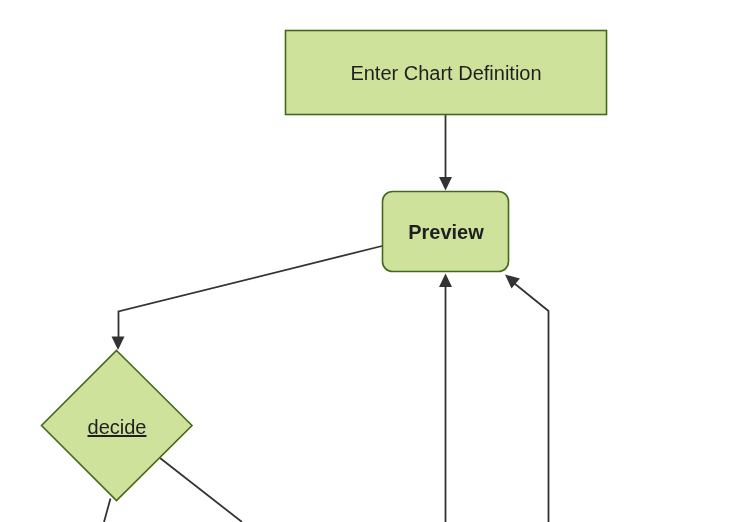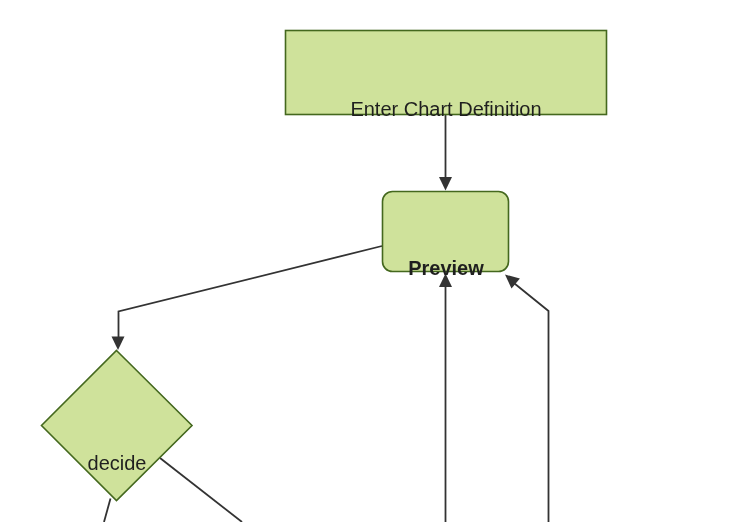--- a/index.html
+++ b/index.html
@@ -38,25 +38,24 @@
     stroke: none;
   }
   .node-label {
     position: absolute;
     transform: translate(-50%, -50%);
     color: var(--text-color, #1f1f1f);
     font-size: 20px;
     line-height: 1.2;
     white-space: nowrap;
     pointer-events: none;
-    margin-top: 36px;
   }
   .label-a { left: 446px; top: 73px; }
   .label-b { left: 446px; top: 232px; font-weight: bold; }
-  .label-c { left: 117px; top: 427px; }
+  .label-c { left: 117px; top: 427px; text-decoration: underline; }
 </style>
 </head>
 <body>
 
 <div class="stage">
 
   <svg class="edges-layer" viewBox="0 0 740 522" xmlns="http://www.w3.org/2000/svg">
 
     <path class="edge-line" d="M445.5,115 L445.5,179"></path>
     <polygon class="arrowhead" points="445.5,190.5 439,177 452,177"></polygon>

